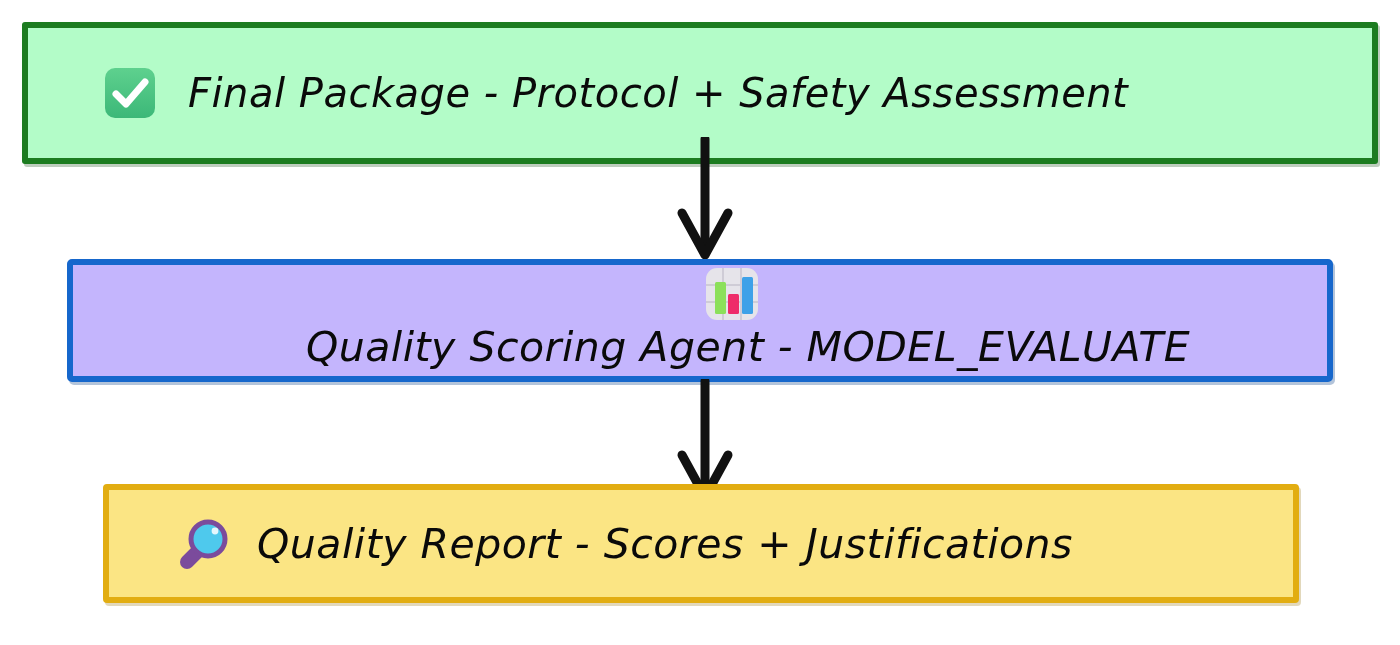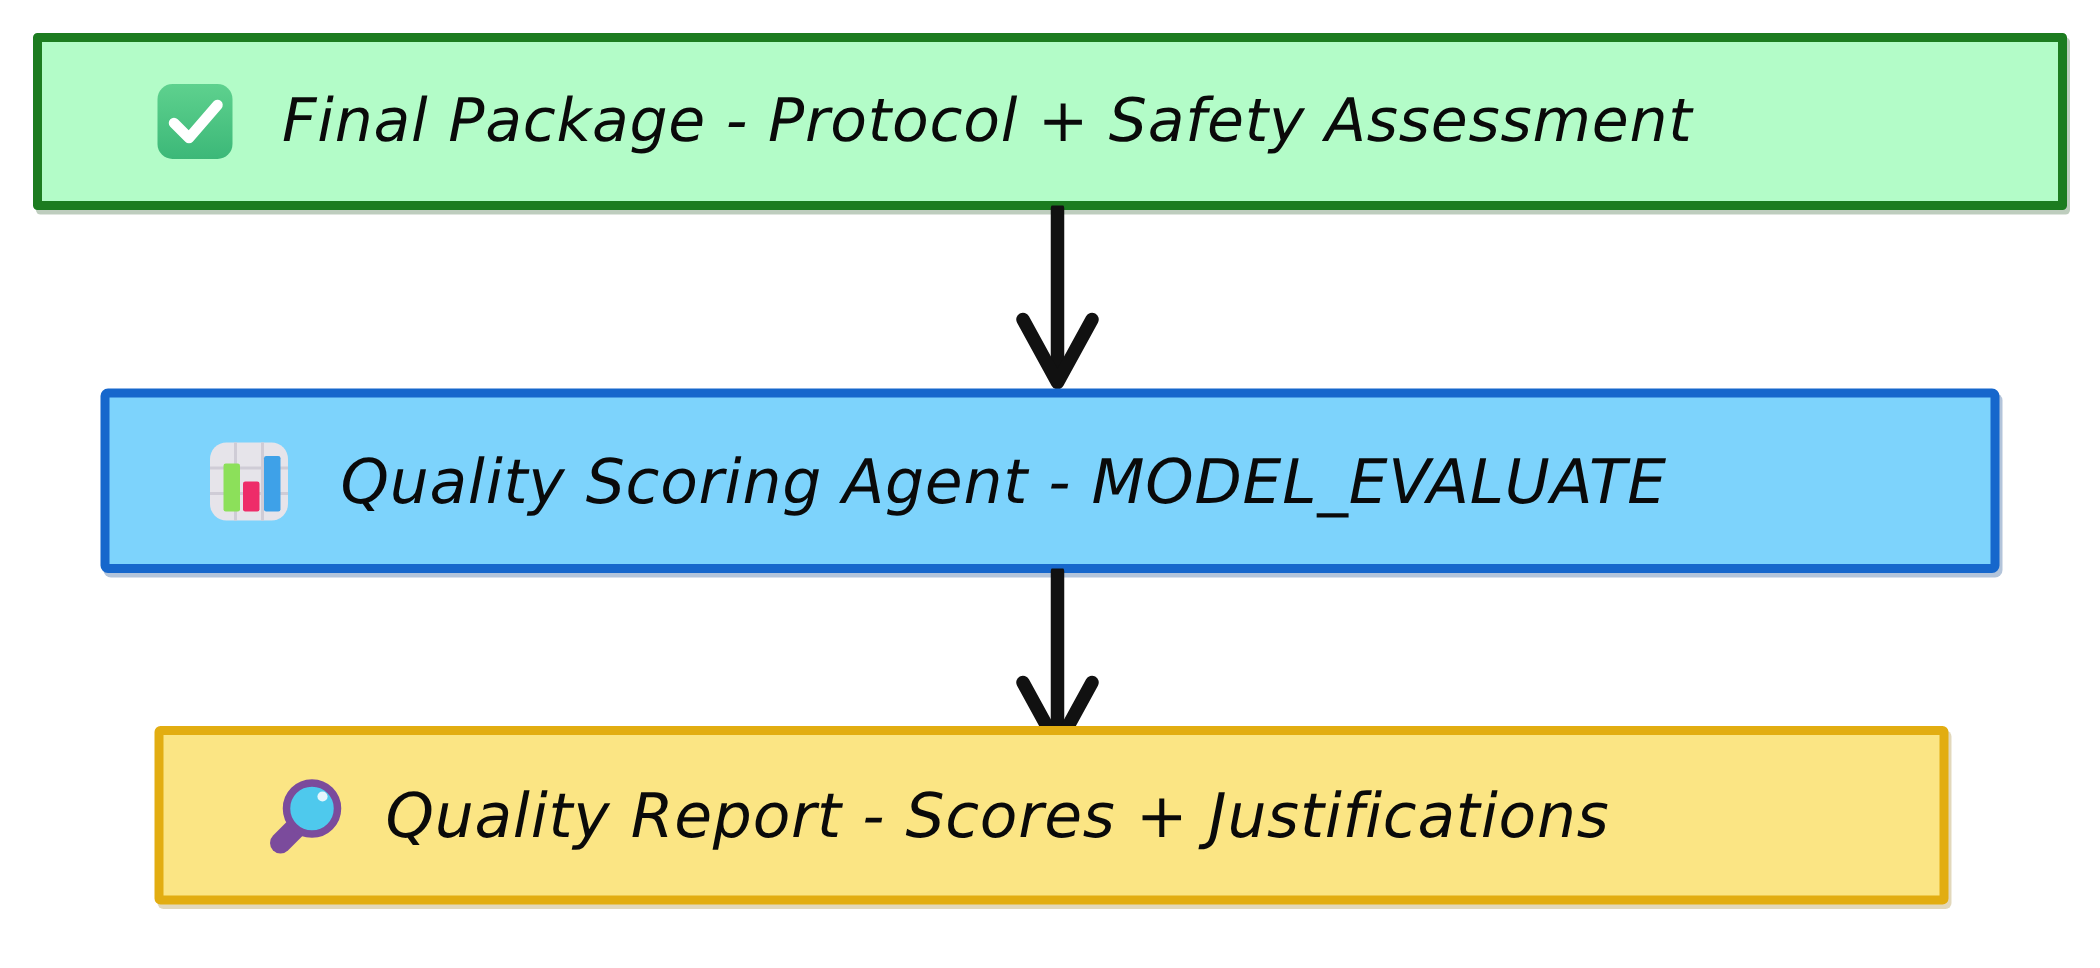--- a/index.html
+++ b/index.html
@@ -40,45 +40,46 @@
     font-family: "DejaVu Sans", sans-serif;
     font-style: italic;
     letter-spacing: 0.5px;
   }
 
   
   #node-final-package {
     left: 22px;
     top: 22px;
     width: 1356px;
-    height: 118px;
+    height: 142px;
     background: #b3fcc8;
     border-color: #1c7c20;
     border-width: 6px;
     border-radius: 3px;
     box-shadow: 2px 3px 0 rgba(40,90,40,0.30);
     padding-left: 74px;
   }
   #node-final-package .label {
     font-size: 40px;
     margin-left: 30px;
   }
 
   
   #node-quality-agent {
     left: 67px;
     top: 259px;
     width: 1266px;
     height: 123px;
-    background: #7dd3fc;
+    background: #c4b5fd;
     border-color: #1667cc;
     border-width: 6px;
     border-radius: 5px;
     box-shadow: 2px 3px 0 rgba(20,70,140,0.32);
     padding-left: 64px;
+    flex-direction: column;
   }
   #node-quality-agent .label {
     font-size: 41px;
     margin-left: 32px;
   }
 
   
   #node-quality-report {
     left: 103px;
     top: 484px;

